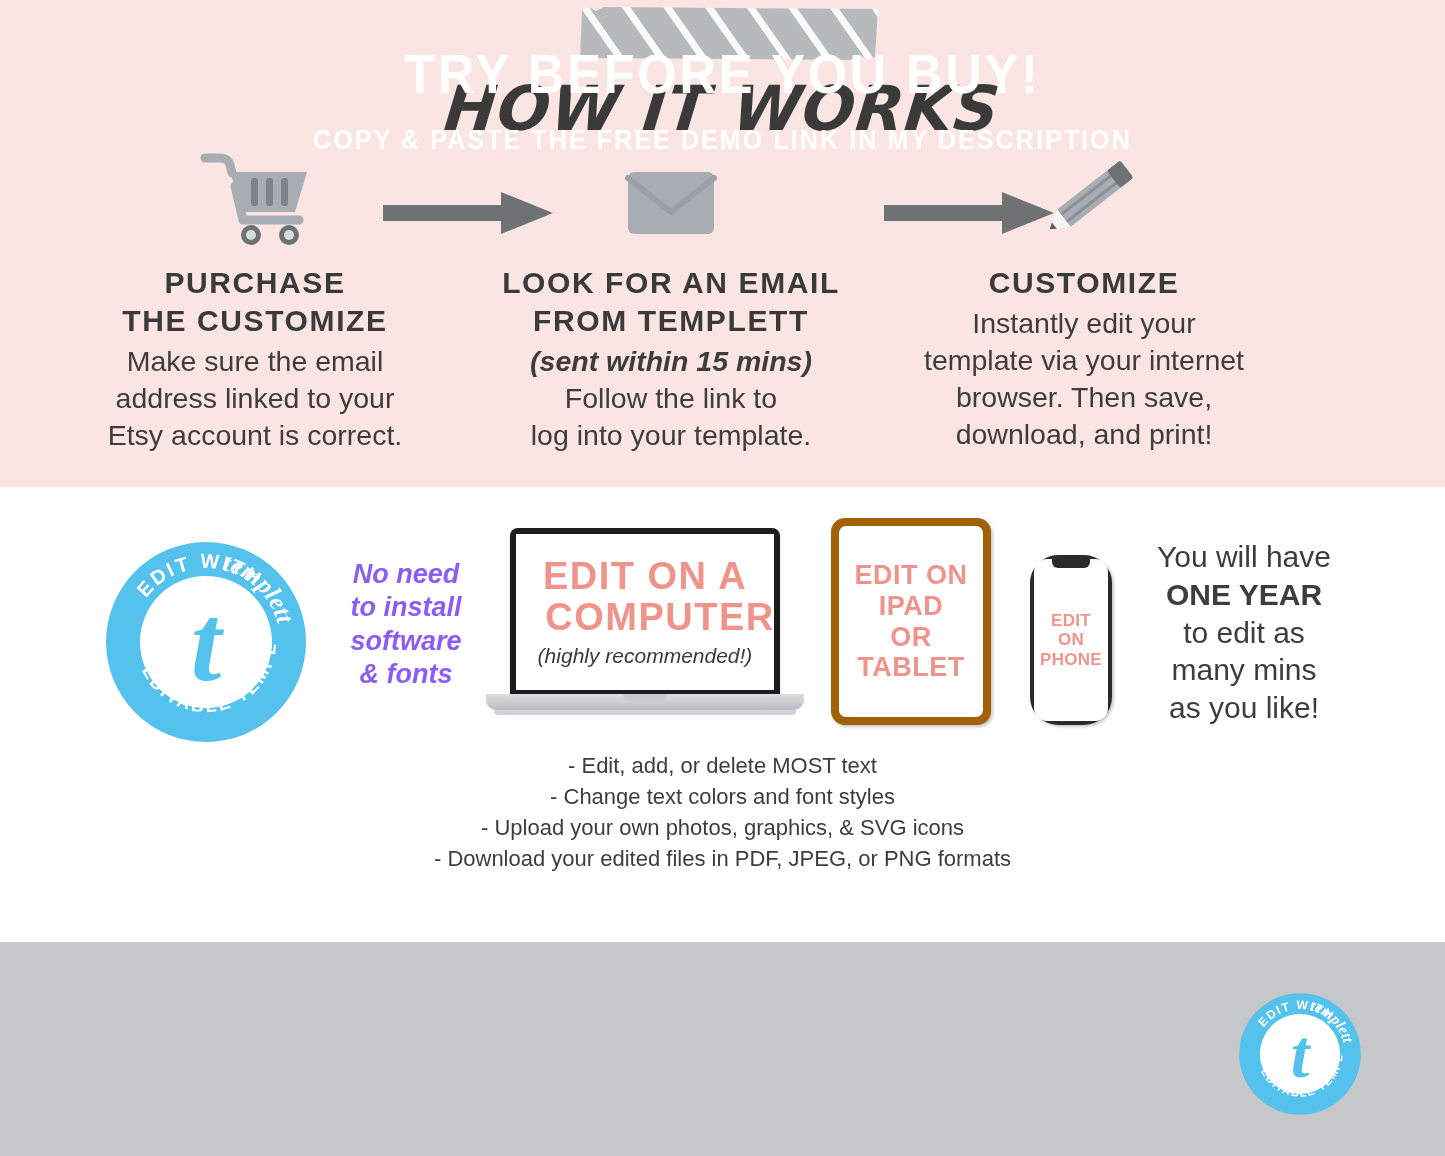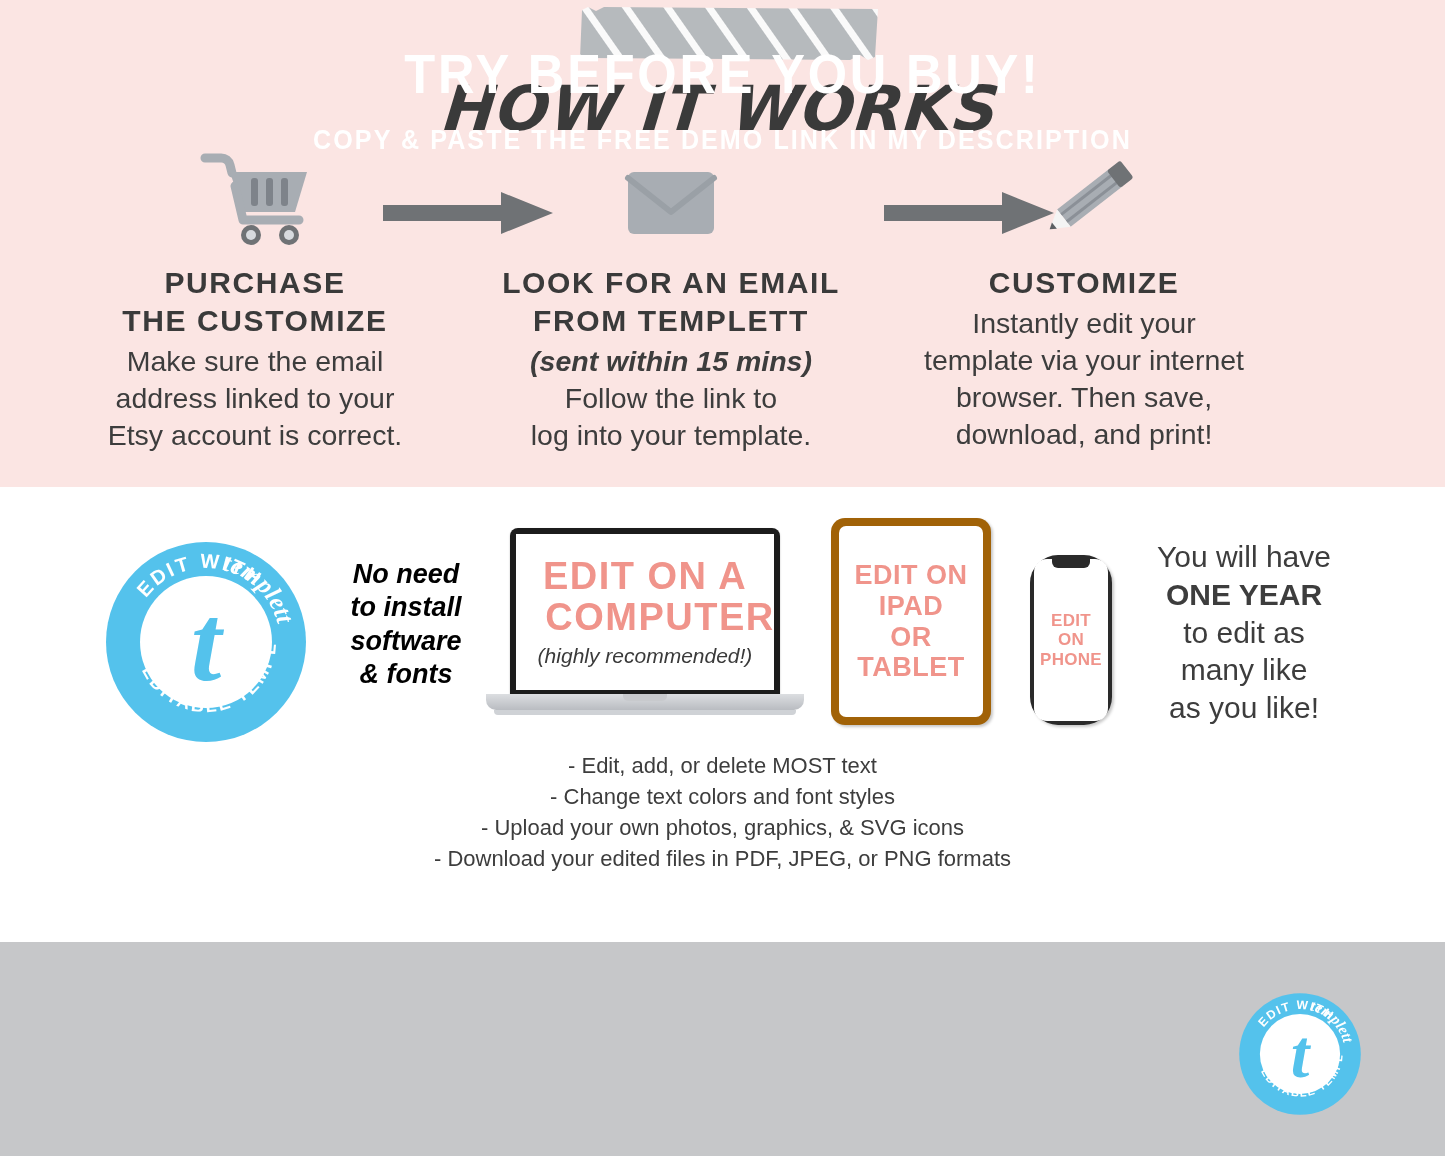--- a/index.html
+++ b/index.html
@@ -74,21 +74,21 @@
   
   .white-section{
     position:absolute;left:0;top:487px;width:1445px;height:455px;
     background:#ffffff;
   }
 
   .badge-big{position:absolute;left:104px;top:53px;width:204px;height:204px;}
   .noneed{
     position:absolute;left:336px;top:558px;width:140px;
     font-size:27px;font-weight:bold;font-style:italic;line-height:1.24;
-    text-align:center;color:#000000;
+    text-align:center;color:#8b5cf6;
   }
 
   
   .laptop{position:absolute;left:486px;top:528px;width:318px;height:200px;}
   .laptop-lid{
     position:absolute;left:24px;top:0;width:270px;height:168px;
     background:#1c1c1c;border-radius:8px 8px 2px 2px;
     box-shadow:0 1px 2px rgba(0,0,0,.25);
     padding:6px;box-sizing:border-box;
   }
@@ -345,21 +345,21 @@
         <span>ON</span><br>
         <span>PHONE</span>
       </div>
     </div>
   </div>
 
   <div class="oneyear">
     <span>You will have</span><br>
     <span class="bold">ONE YEAR</span><br>
     <span>to edit as</span><br>
-    <span>many like</span><br>
+    <span>many mins</span><br>
     <span>as you like!</span>
   </div>
 
   <div class="bullets">
     <div class="bullet">- Edit, add, or delete MOST text</div>
     <div class="bullet">- Change text colors and font styles</div>
     <div class="bullet">- Upload your own photos, graphics, &amp; SVG icons</div>
     <div class="bullet">- Download your edited files in PDF, JPEG, or PNG formats</div>
   </div>
 

